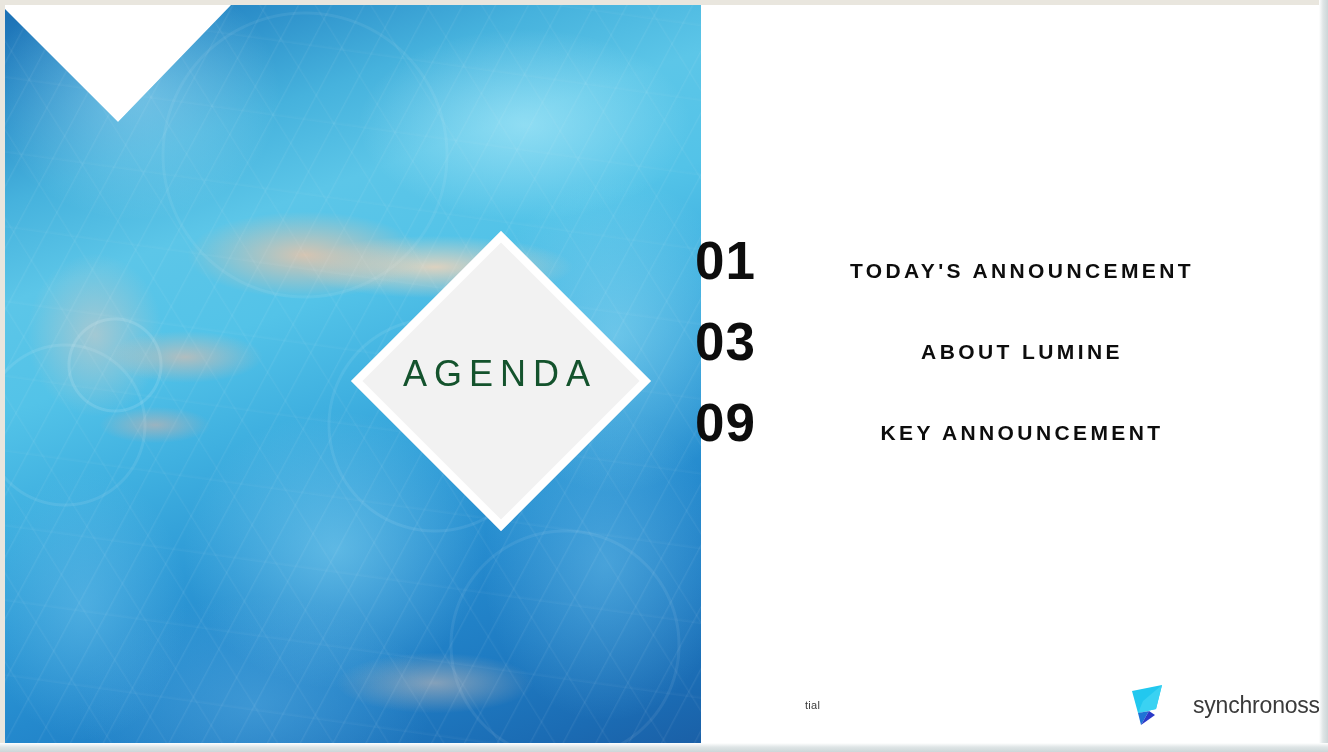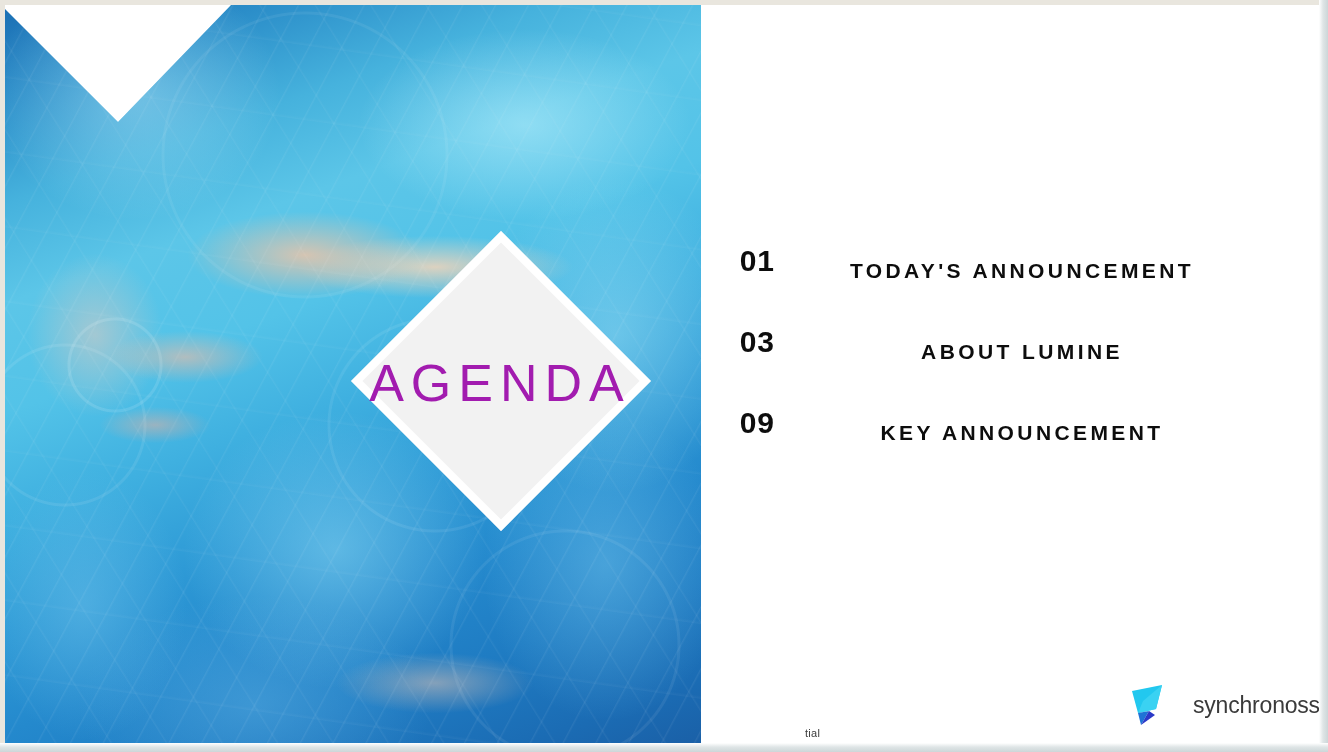--- a/index.html
+++ b/index.html
@@ -135,43 +135,42 @@
     width:212px; height:212px;
     background:#f2f2f2;
     border:8px solid #ffffff;
     transform:rotate(45deg);
   }
   #agenda-title {
     position:absolute;
     left:330px; top:348px;
     width:330px;
     text-align:center;
-    font-size:52px;
+    font-size:36px;
     font-weight:400;
     letter-spacing:7px;
-    color:#a21caf;
+    color:#14532d;
     white-space:nowrap;
   }
 
   
   #agenda-list {
     position:absolute;
     left:690px; top:215px;
     width:560px;
   }
   .agenda-row {
     position:relative;
     height:81px;
     display:flex;
     align-items:center;
   }
   .agenda-num {
     width:80px;
-    text-align:right;
-    font-size:30px;
+    font-size:53px;
     font-weight:700;
     letter-spacing:1px;
     color:#0d0d0d;
     line-height:1;
   }
   .agenda-label {
     flex:1;
     text-align:center;
     font-size:21px;
     font-weight:600;
@@ -182,21 +181,20 @@
     margin-top:21px;
   }
 
   
   #footer-note {
     position:absolute;
     left:800px; top:694px;
     font-size:11px;
     color:#3b3b3b;
     letter-spacing:.3px;
-    margin-top:28px;
   }
 
   #brand-logo {
     position:absolute;
     left:1124px; top:676px;
     width:148px; height:48px;
     display:flex;
     align-items:center;
     gap:24px;
   }

